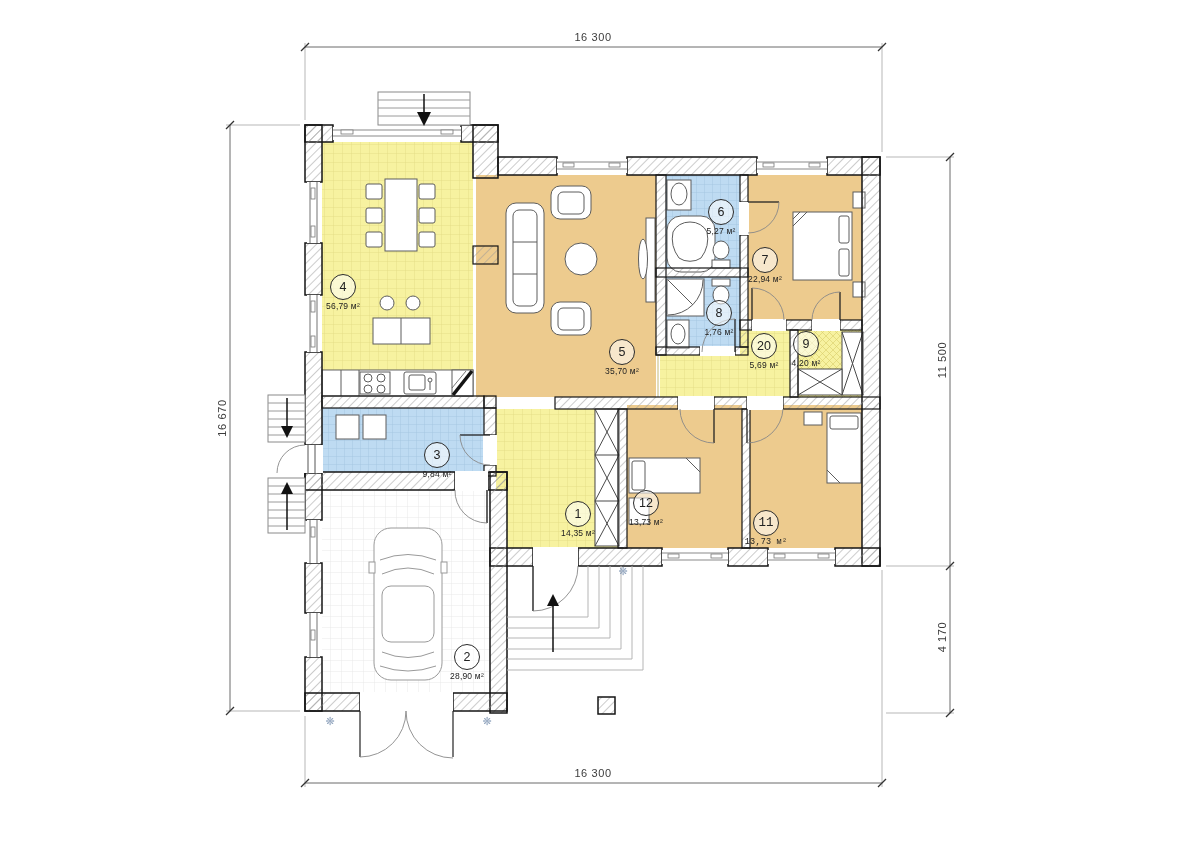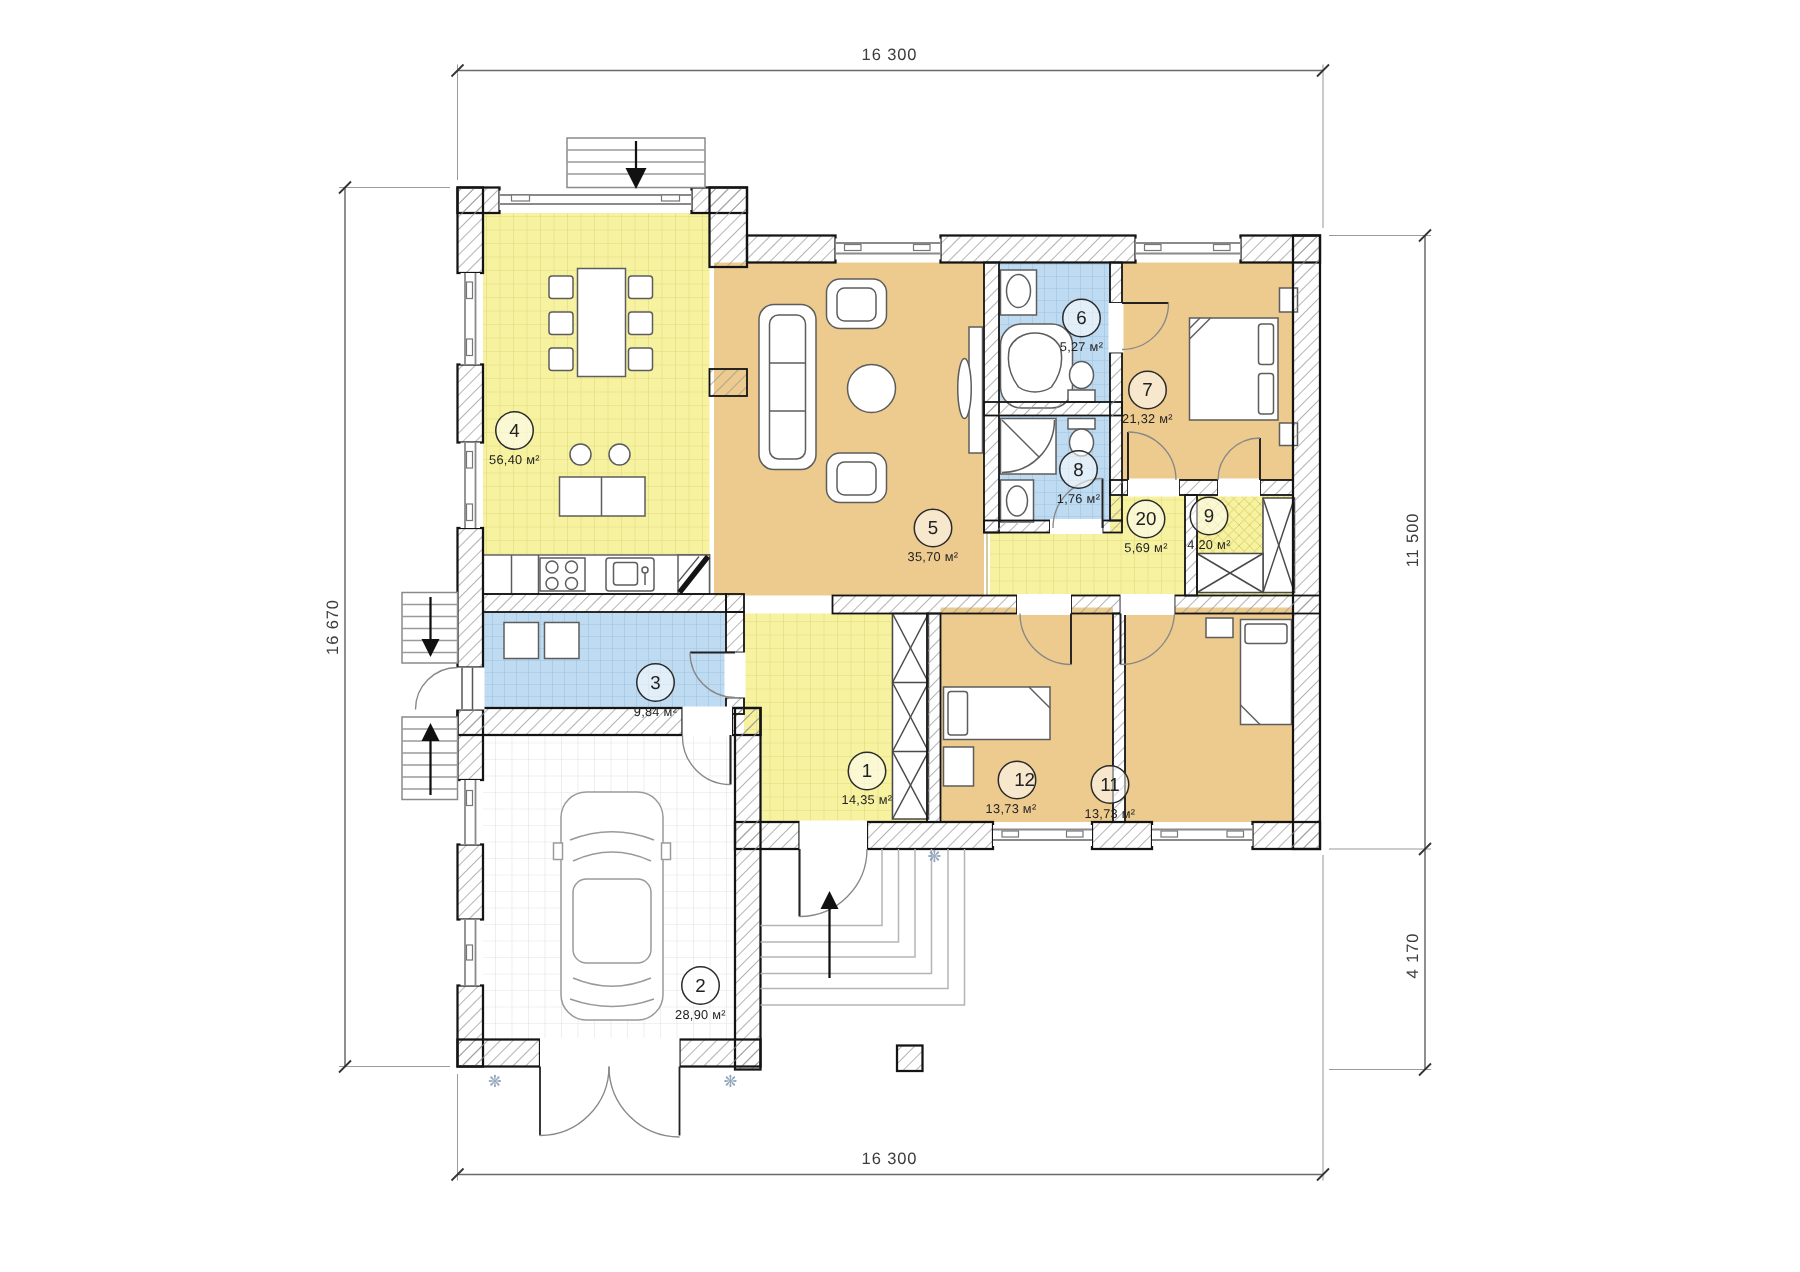--- a/index.html
+++ b/index.html
@@ -504,27 +504,27 @@
 
 <div class="dim h" style="left:593px;top:31px;">16 300</div>
 <div class="dim h" style="left:593px;top:767px;">16 300</div>
 <div class="dim v" style="left:222px;top:418px;">16 670</div>
 <div class="dim v" style="left:942px;top:360px;">11 500</div>
 <div class="dim v" style="left:942px;top:637px;">4 170</div>
 
 <div class="room-label" style="left:578px;top:514px;"><span class="num">1</span><span class="area">14,35 м²</span></div>
 <div class="room-label" style="left:467px;top:657px;"><span class="num">2</span><span class="area">28,90 м²</span></div>
 <div class="room-label" style="left:437px;top:455px;"><span class="num">3</span><span class="area">9,84 м²</span></div>
-<div class="room-label" style="left:343px;top:287px;"><span class="num">4</span><span class="area">56,40 м²</span></div>
+<div class="room-label" style="left:343px;top:287px;"><span class="num">4</span><span class="area">56,79 м²</span></div>
 <div class="room-label" style="left:622px;top:352px;"><span class="num">5</span><span class="area">35,70 м²</span></div>
 <div class="room-label" style="left:721px;top:212px;"><span class="num">6</span><span class="area">5,27 м²</span></div>
-<div class="room-label" style="left:765px;top:260px;"><span class="num">7</span><span class="area">21,32 м²</span></div>
+<div class="room-label" style="left:765px;top:260px;"><span class="num">7</span><span class="area">22,94 м²</span></div>
 <div class="room-label" style="left:719px;top:313px;"><span class="num">8</span><span class="area">1,76 м²</span></div>
 <div class="room-label" style="left:806px;top:344px;"><span class="num">9</span><span class="area">4,20 м²</span></div>
 <div class="room-label" style="left:764px;top:346px;"><span class="num">20</span><span class="area">5,69 м²</span></div>
-<div class="room-label" style="left:740px;top:523px;"><span class="num">11</span><span class="area">13,73 м²</span></div>
-<div class="room-label" style="left:646px;top:520px;text-align:right;"><span class="num">12</span><span class="area">13,73 м²</span></div>
+<div class="room-label" style="left:766px;top:523px;font-family:Liberation Mono, monospace;"><span class="num">11</span><span class="area">13,73 м²</span></div>
+<div class="room-label" style="left:646px;top:503px;"><span class="num">12</span><span class="area">13,73 м²</span></div>
 
 <span class="marker" style="left:330px;top:721px;">❋</span>
 <span class="marker" style="left:487px;top:721px;">❋</span>
 <span class="marker" style="left:623px;top:571px;">❋</span>
 
 </div>
 
 </body></html>

